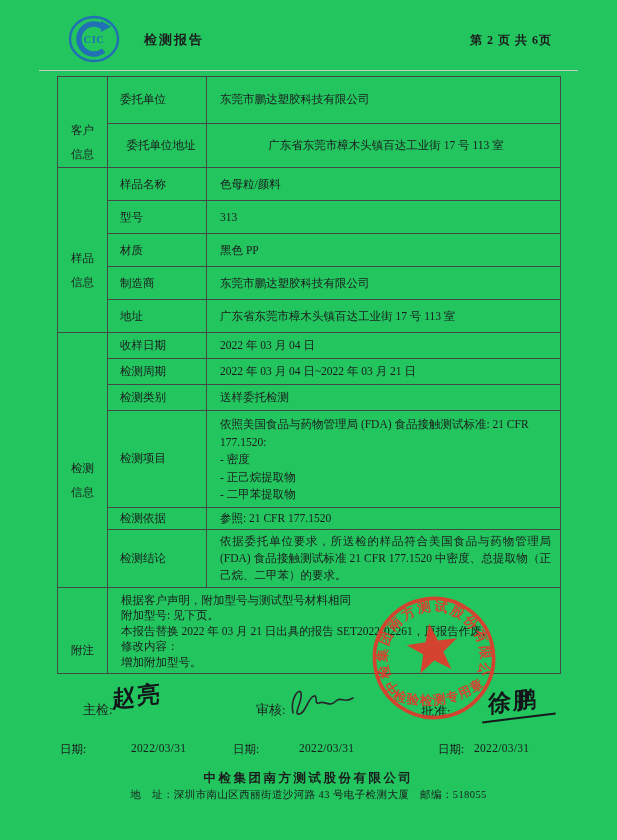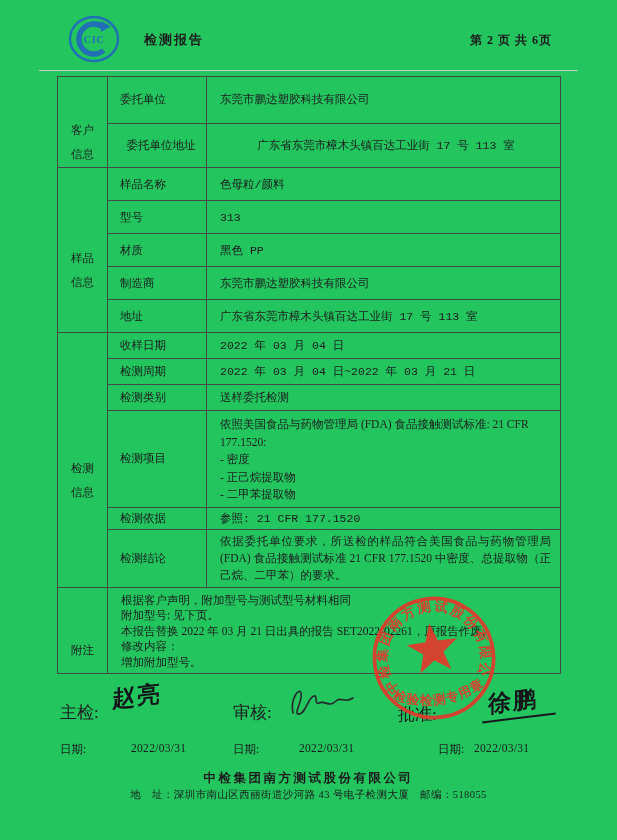--- a/index.html
+++ b/index.html
@@ -28,32 +28,32 @@
     font-size:11.5px;
   }
   .rpt td{border:1px solid #474747;vertical-align:middle;overflow:hidden;}
   col.c1{width:50px;} col.c2{width:99px;} col.c3{width:354px;}
   tr.r37{height:37px;} tr.r35{height:35px;text-align:center;} tr.r33{height:33px;}
   tr.r26{height:26px;} tr.r88{height:88px;} tr.r22{height:22px;}
   tr.r54{height:54px;} tr.r82{height:82px;}
   td.sec{text-align:center;}
   td.sec span{display:inline-block;width:2em;line-height:24px;text-align:center;margin-top:40px;}
   td.lbl{padding:0 4px 0 12px;}
-  td.val{padding:0 8px 0 13px;font-family:Liberation Mono, monospace;}
+  td.val{padding:0 8px 0 13px;}
   td.multi{vertical-align:top;padding:5px 8px 3px 13px;}
   td.multi div{line-height:17.5px;}
   td.just{line-height:17px;padding:3px 9px 3px 13px;text-align:justify;}
   td.noteval{vertical-align:top;padding:5px 8px 3px 13px;}
   td.noteval div{line-height:15.5px;}
 
   
   .stamp{left:356px;top:580px;width:156px;height:156px;transform:rotate(-8deg);opacity:.93;z-index:6;pointer-events:none;}
 
   
-  .s-label{font-size:17px;}
+  .s-label{font-size:13px;margin-left:23px;}
   .sig-text{display:inline-block;font-size:23px;font-weight:bold;color:#14151a;
             transform:rotate(-7deg) skewX(-7deg);letter-spacing:2px;}
   .sig-underline{width:74px;border-top:2px solid #17181d;transform:rotate(-7deg);}
   .d-label{font-size:11.5px;}
   .d-value{font-size:11.5px;letter-spacing:.3px;}
 
   
   .f-company{left:0;top:770px;width:100%;text-align:center;font-size:12.5px;font-weight:bold;letter-spacing:2.5px;}
   .f-addr{left:0;top:788px;width:100%;text-align:center;font-size:10.5px;letter-spacing:.4px;}
   .f-web{left:0;top:803px;width:100%;text-align:center;font-size:10.5px;letter-spacing:.4px;}

